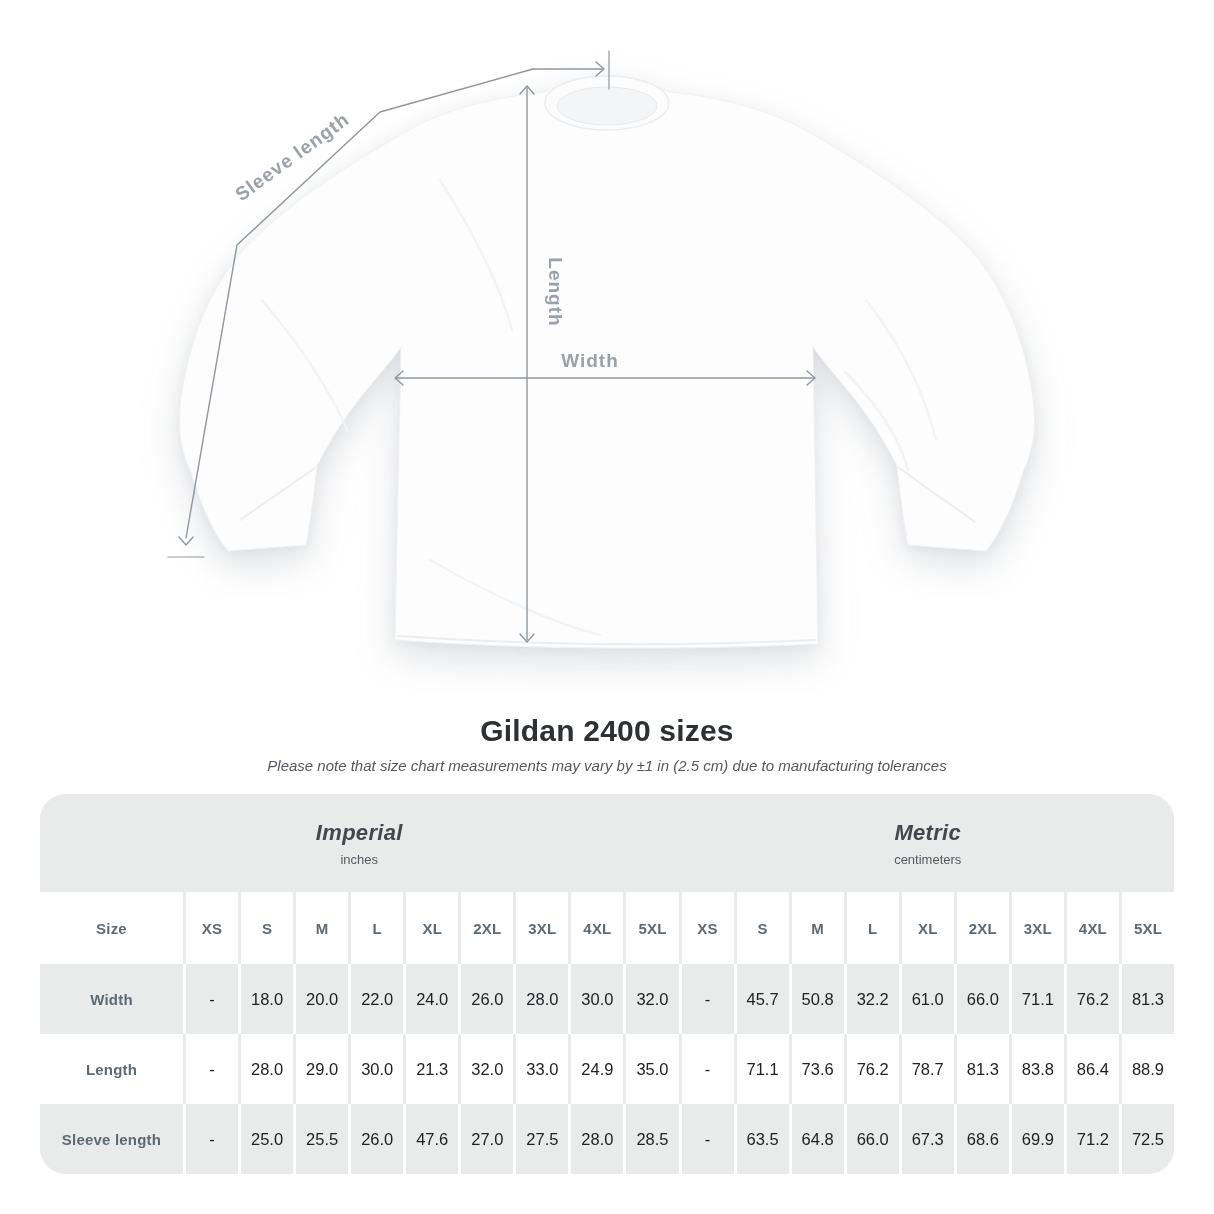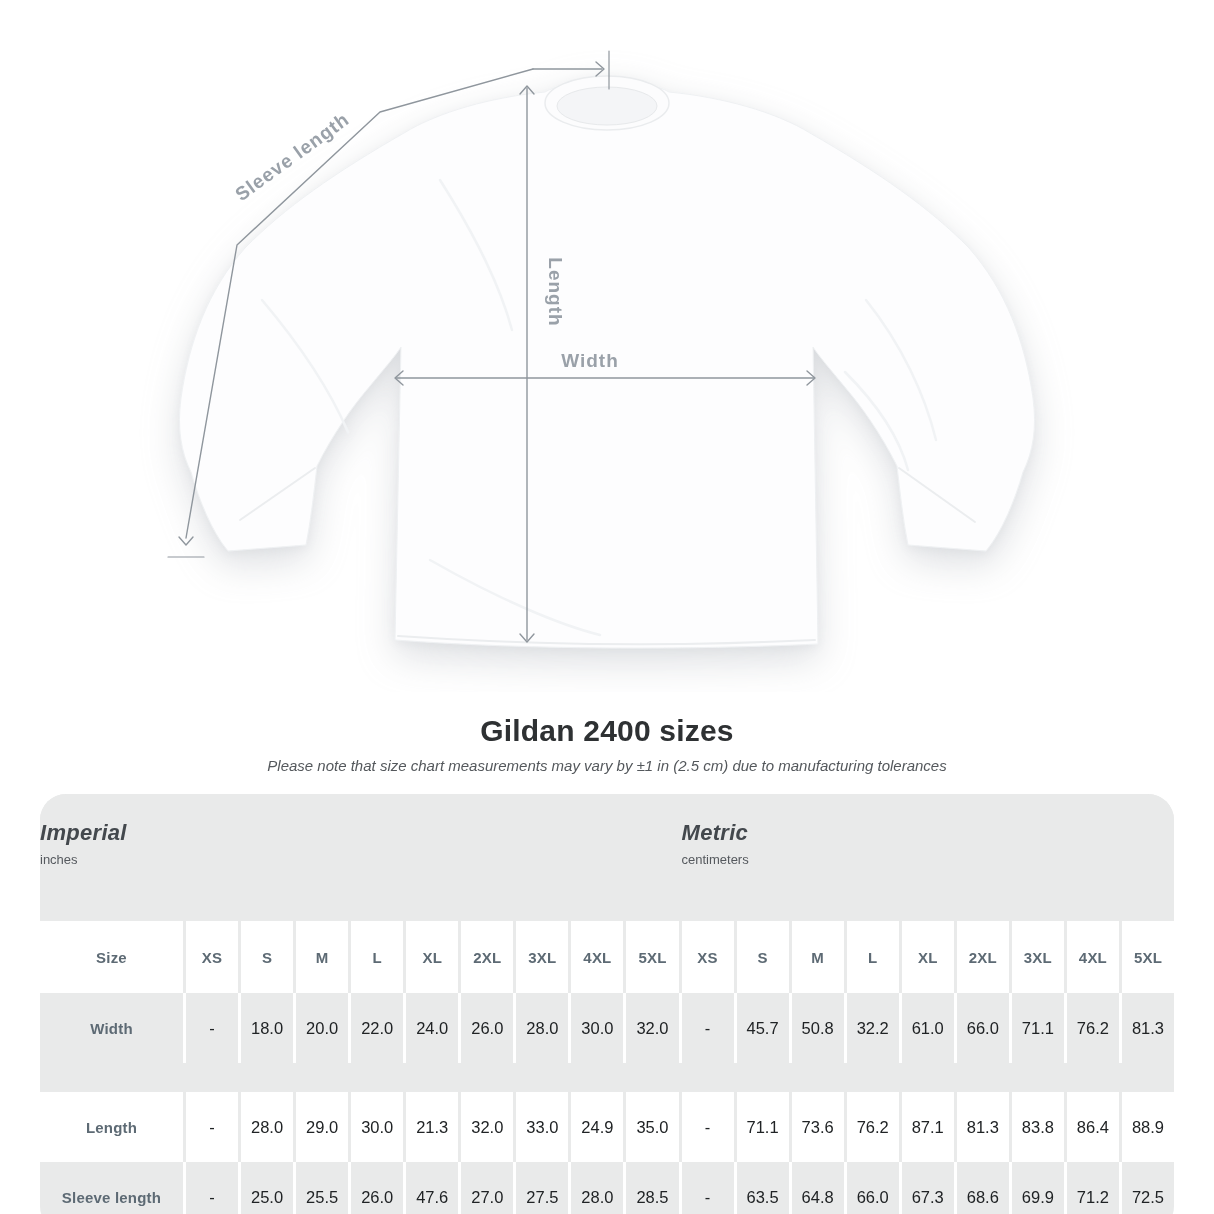--- a/index.html
+++ b/index.html
@@ -34,28 +34,28 @@
 
   
   .table-wrap{
     margin:20px 40px 0;width:1134px;border-radius:26px;overflow:hidden;
     background:#e9eaea;
   }
   .row{display:grid;grid-template-columns:143px repeat(18,1fr);column-gap:3px;}
   .row-units{height:98px;background:#e9eaea;}
   .span10{grid-column:1 / span 10;}
   .span9{grid-column:11 / span 9;}
-  .unit-cell{display:flex;flex-direction:column;align-items:flex-start;justify-content:center;gap:6px;}
+  .unit-cell{display:flex;flex-direction:column;align-items:center;justify-content:center;gap:6px;}
   .unit-name{font-style:italic;font-weight:bold;font-size:22px;color:#43484d;letter-spacing:.3px;}
   .unit-sub{font-size:13px;color:#55595e;}
 
   .row-head{background:#e9eaea;}
   .row-head .cell{height:72px;background:#ffffff;}
   .row-data .cell{height:70px;}
-  .cells-white{background:#e9eaea;margin-top:29px;}
+  .cells-white{background:#e9eaea;}
   .cells-white .cell{background:#ffffff;}
   .cells-gray{background:#ffffff;}
   .cells-gray .cell{background:#e9eaea;}
 
   .cell{display:flex;align-items:center;justify-content:center;}
   .cell.label,.cell.head{font-weight:bold;font-size:15px;color:#5d6a74;letter-spacing:.2px;}
   .cell.val{font-size:16.5px;color:#202325;}
 </style>
 </head>
 <body>
@@ -202,21 +202,21 @@
           <div class="cell val">30.0</div>
           <div class="cell val">21.3</div>
           <div class="cell val">32.0</div>
           <div class="cell val">33.0</div>
           <div class="cell val">24.9</div>
           <div class="cell val">35.0</div>
           <div class="cell val">-</div>
           <div class="cell val">71.1</div>
           <div class="cell val">73.6</div>
           <div class="cell val">76.2</div>
-          <div class="cell val">87.1</div>
+          <div class="cell val">78.7</div>
           <div class="cell val">81.3</div>
           <div class="cell val">83.8</div>
           <div class="cell val">86.4</div>
           <div class="cell val">88.9</div>
         </div>
         <div class="row row-data cells-gray">
           <div class="cell label">Sleeve length</div>
           <div class="cell val">-</div>
           <div class="cell val">25.0</div>
           <div class="cell val">25.5</div>

